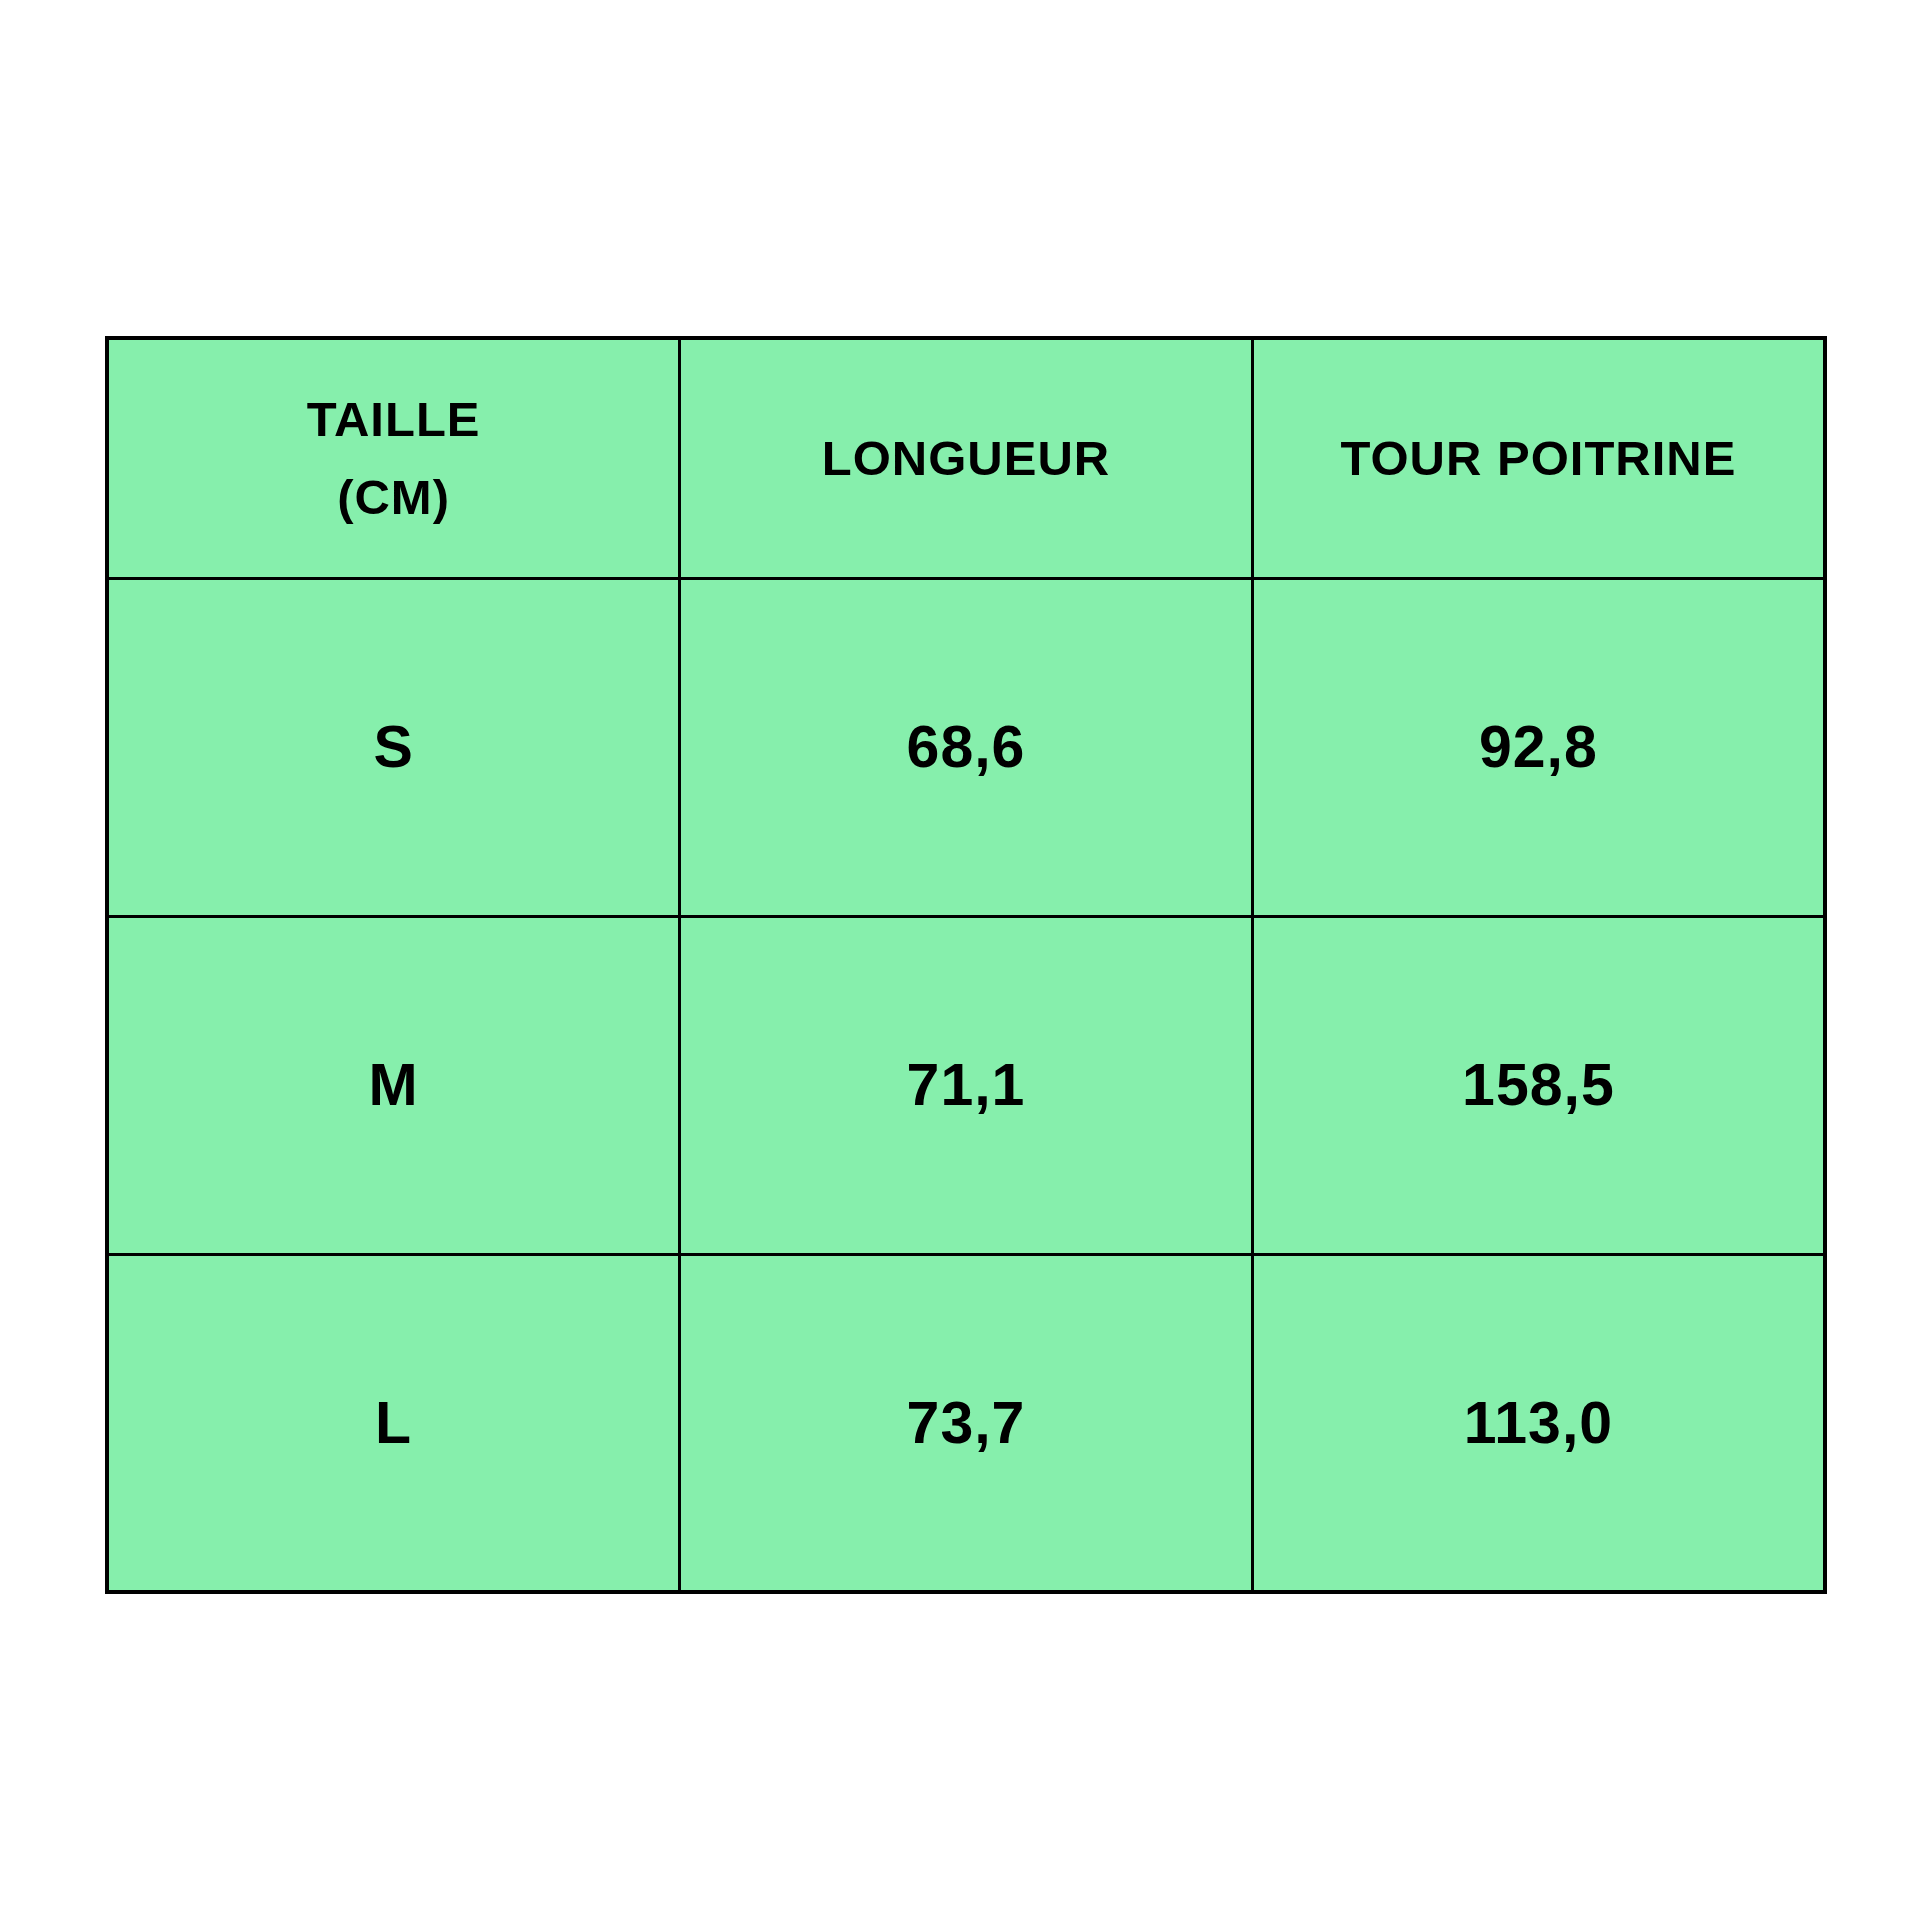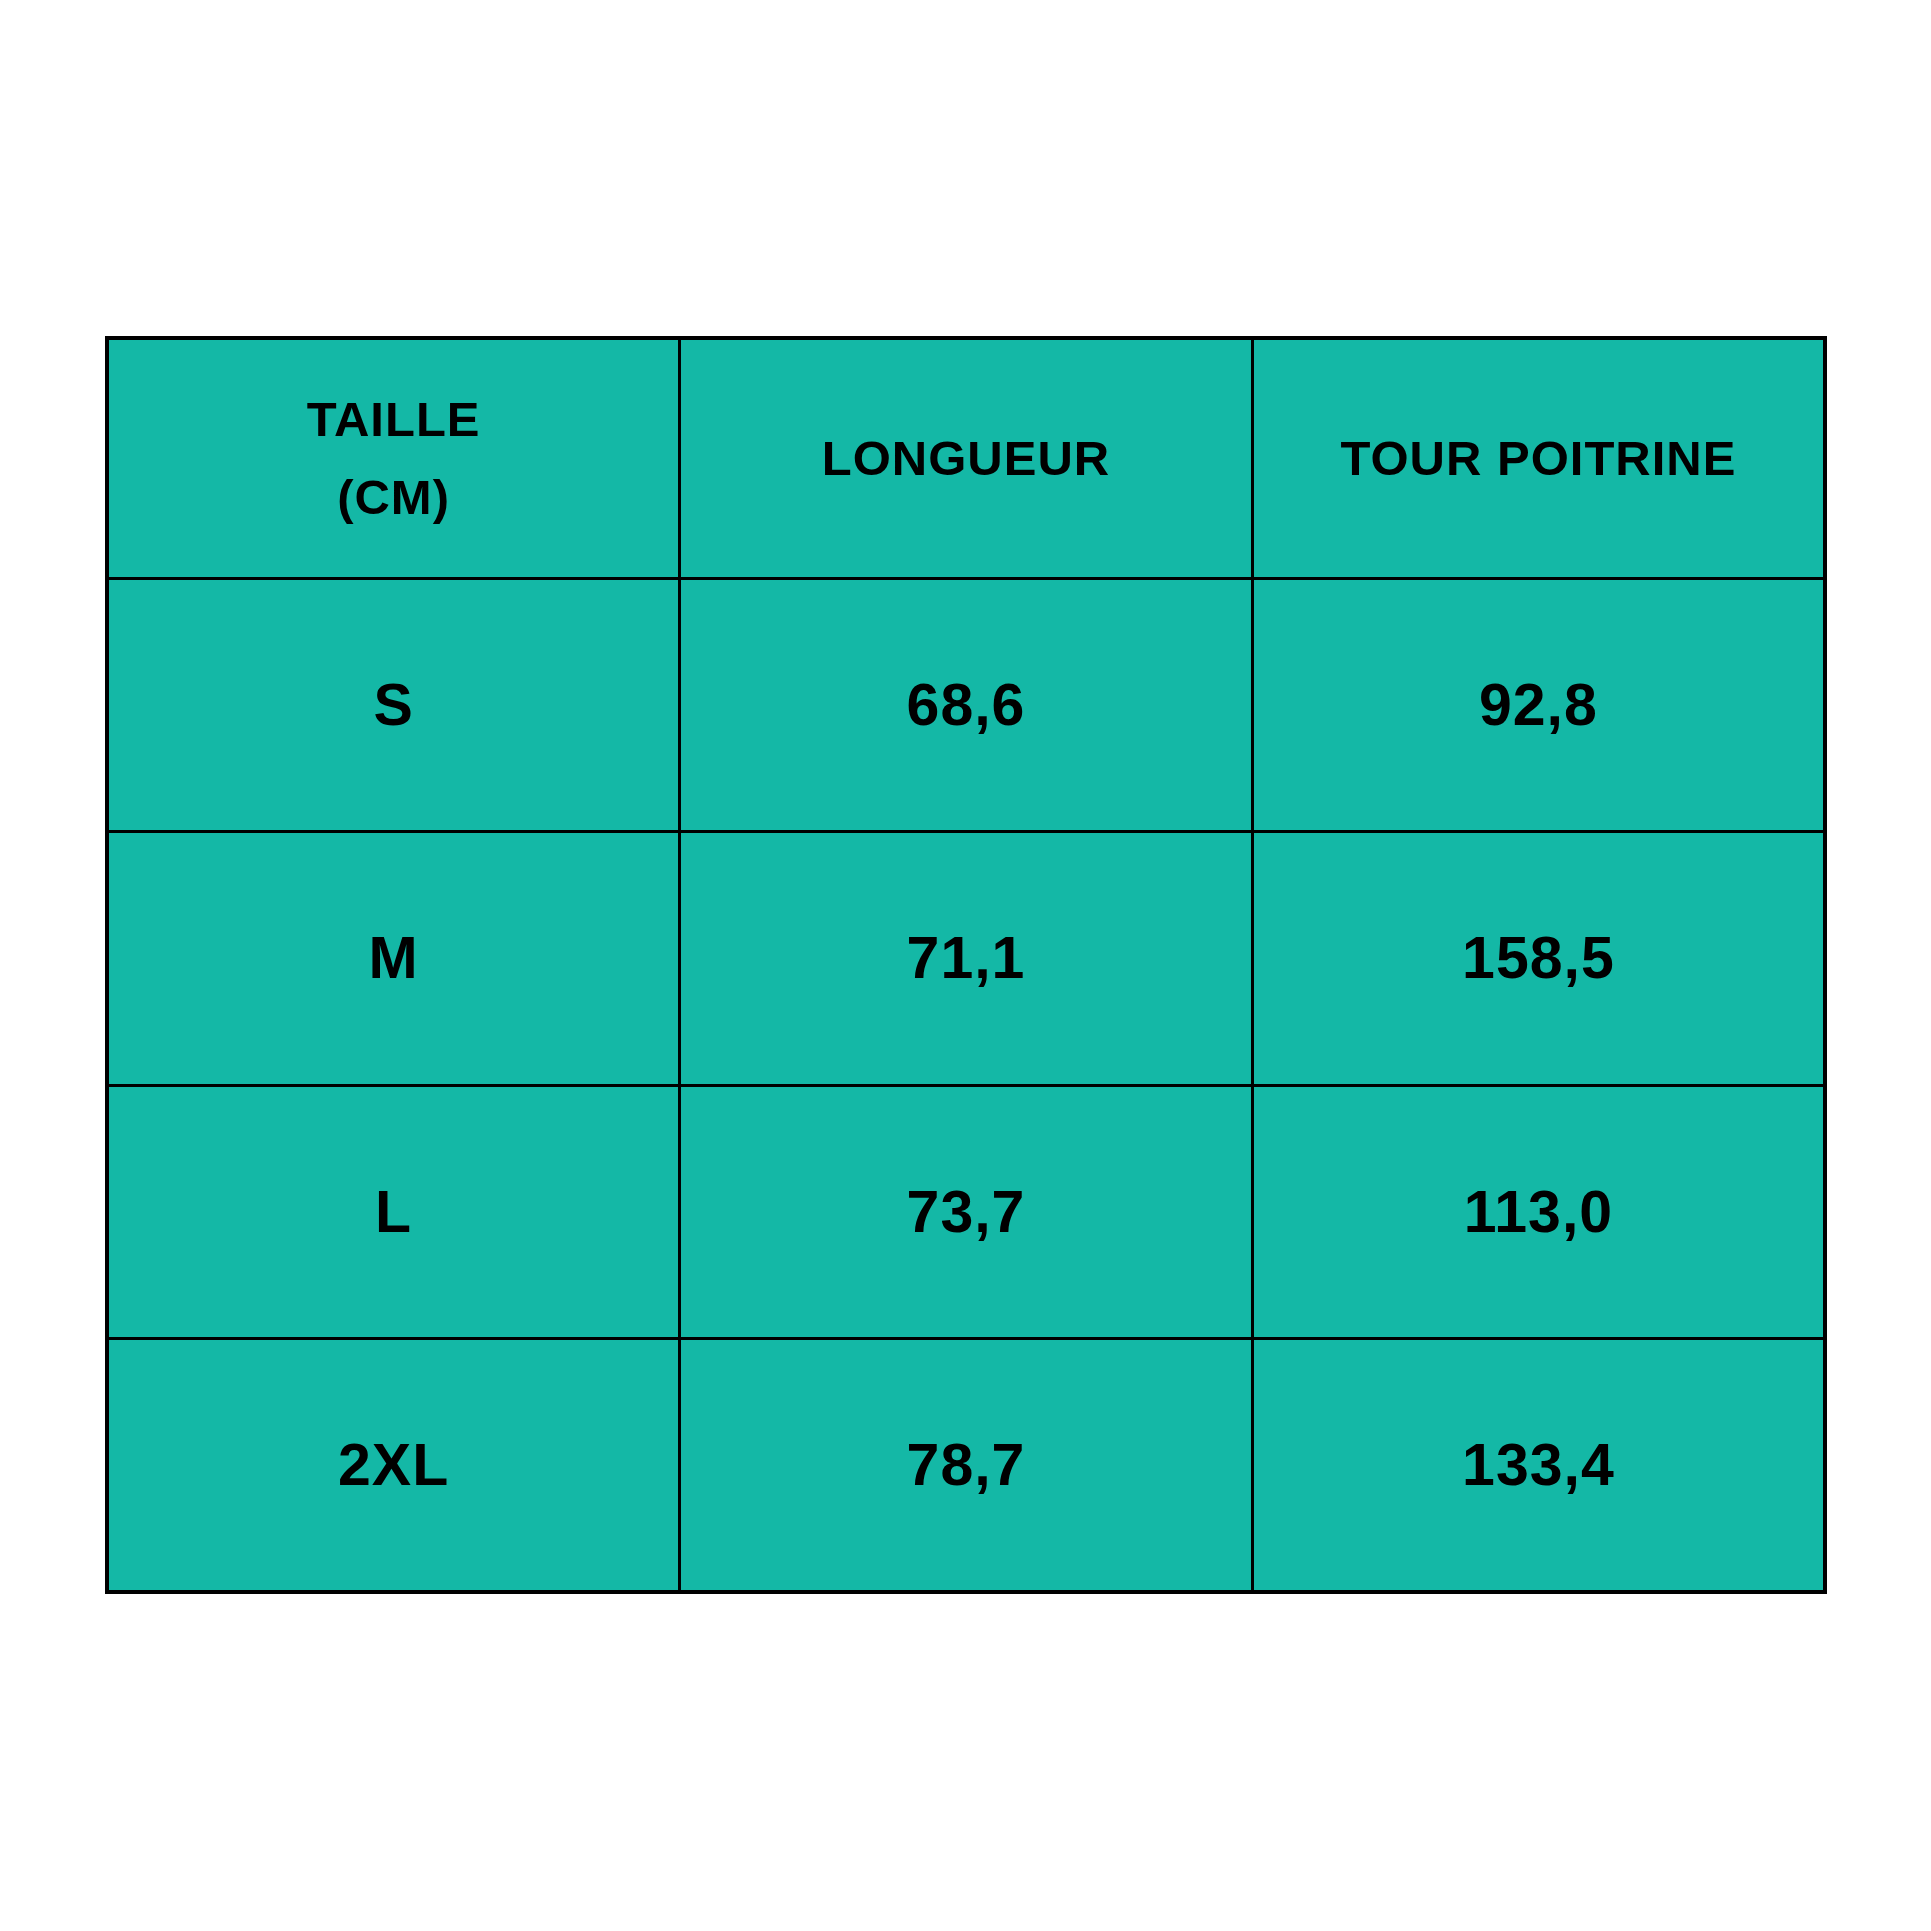--- a/index.html
+++ b/index.html
@@ -20,21 +20,21 @@
     overflow: hidden;
   }
   table.size-table {
     position: absolute;
     left: 105px;
     top: 336px;
     width: 1722px;
     height: 1258px;
     border-collapse: collapse;
     table-layout: fixed;
-    background: #14b8a6;
+    background: #86efac;
   }
   table.size-table, table.size-table th, table.size-table td {
     border: 3.9px solid #000000;
   }
   table.size-table {
     border-width: 4.8px;
   }
   table.size-table th, table.size-table td {
     text-align: center;
     vertical-align: middle;
@@ -81,21 +81,16 @@
       <tr class="data-row">
         <td class="size-cell">M</td>
         <td class="value-cell">71,1</td>
         <td class="value-cell">158,5</td>
       </tr>
       <tr class="data-row">
         <td class="size-cell">L</td>
         <td class="value-cell">73,7</td>
         <td class="value-cell">113,0</td>
       </tr>
-      <tr class="data-row">
-        <td class="size-cell">2XL</td>
-        <td class="value-cell">78,7</td>
-        <td class="value-cell">133,4</td>
-      </tr>
     </tbody>
   </table>
 </div>
 
 
 </body></html>

